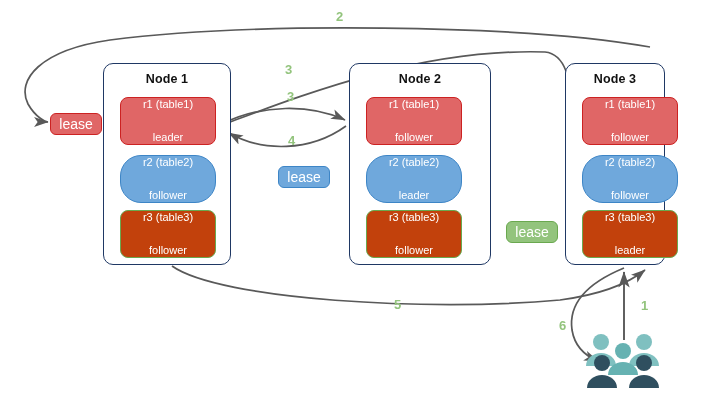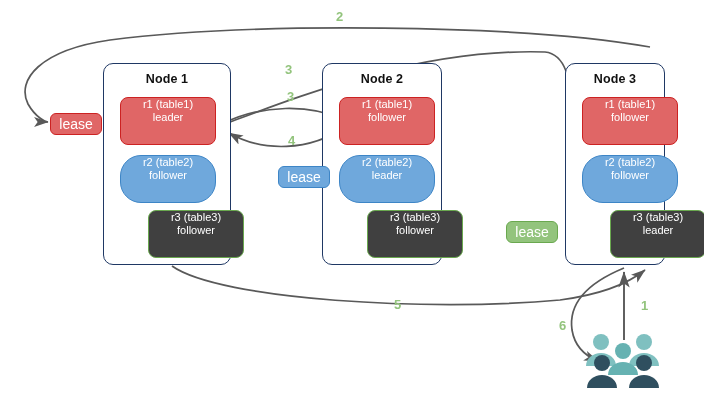--- a/index.html
+++ b/index.html
@@ -35,31 +35,31 @@
   .replica{
     position:absolute;
     left:16px;
     width:96px;
     height:48px;
     box-sizing:border-box;
     border-radius:8px;
     display:flex;
     flex-direction:column;
     align-items:center;
-    justify-content:flex-start;
+    justify-content:space-between;
     color:#ffffff;
     font-size:11px;
     line-height:13px;
     text-align:center;
     border-width:1.4px;
     border-style:solid;
   }
   .rep-red{background:#e06666;border-color:#cc2222;}
   .rep-blue{background:#6fa8dc;border-color:#3d85c6;border-radius:21px;}
-  .rep-green{background:#404040;border-color:#6aa84f;margin-left:28px;}
+  .rep-green{background:#c2410c;border-color:#6aa84f;}
 
   .lease{
     position:absolute;
     box-sizing:border-box;
     border-radius:6px;
     display:flex;align-items:center;justify-content:center;
     color:#ffffff;
     font-size:14px;
     border-width:1.4px;border-style:solid;
     z-index:2;
@@ -114,21 +114,21 @@
     <div class="replica rep-blue" style="top:91px;">
       <span>r2 (table2)</span>
       <span>follower</span>
     </div>
     <div class="replica rep-green" style="top:146px;">
       <span>r3 (table3)</span>
       <span>follower</span>
     </div>
   </div>
 
-  <div class="node-box" style="left:322px;top:63px;width:120px;height:202px;">
+  <div class="node-box" style="left:349px;top:63px;width:142px;height:202px;">
     <div class="node-title">Node 2</div>
     <div class="replica rep-red" style="top:33px;">
       <span>r1 (table1)</span>
       <span>follower</span>
     </div>
     <div class="replica rep-blue" style="top:91px;">
       <span>r2 (table2)</span>
       <span>leader</span>
     </div>
     <div class="replica rep-green" style="top:146px;">

